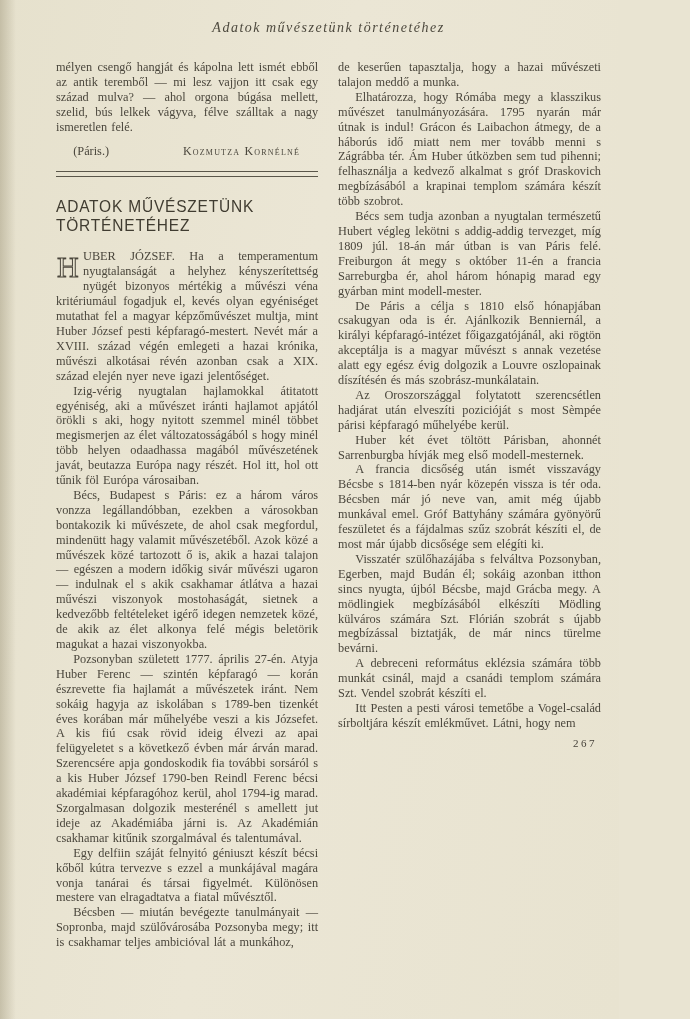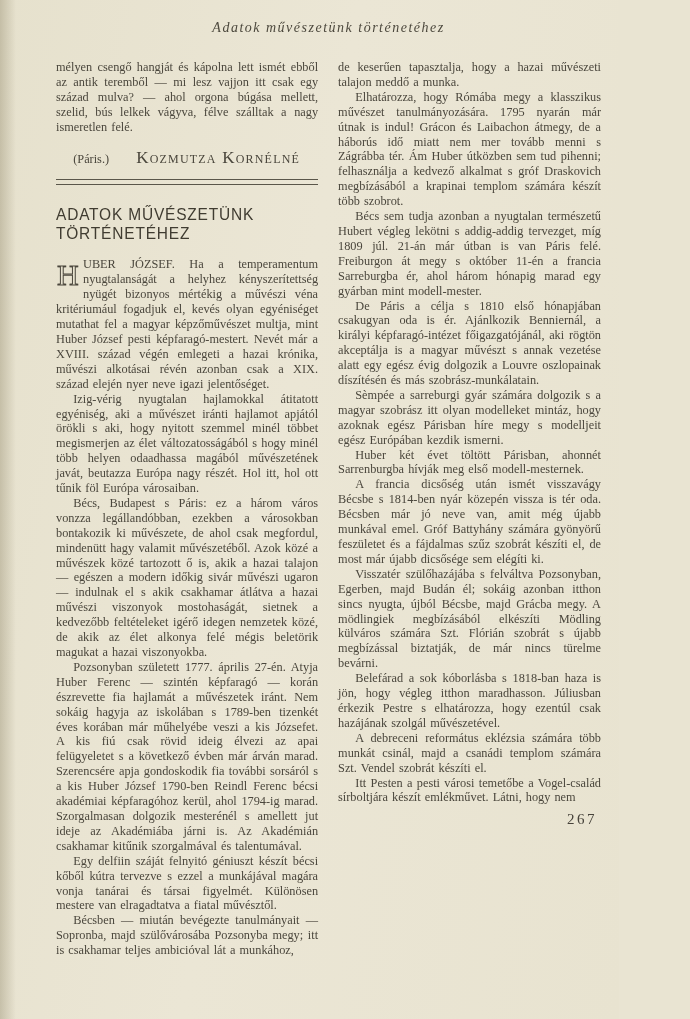--- a/index.html
+++ b/index.html
@@ -48,26 +48,26 @@
     word-spacing:1px;
   }
   .no-indent{text-indent:0;}
   .sig-row{
     display:flex;
     justify-content:space-between;
     align-items:baseline;
     font-size:12.3px;
     line-height:14.9px;
     padding:0 18px 0 1.4em;
-    margin-top:16px;
+    margin-top:9px;
   }
   .sig-author{
     font-variant:small-caps;
     letter-spacing:1.2px;
-    font-size:17px;
+    font-size:12px;
   }
   .double-rule{
     height:4px;
     border-top:1px solid #5a564a;
     border-bottom:1px solid #5a564a;
     margin:13px 0 20px 0;
   }
   .section-heading{
     font-family:"Liberation Sans", sans-serif;
     font-weight:400;
@@ -78,21 +78,21 @@
     transform:scaleY(1.05);
     transform-origin:left top;
   }
   .dropcap{
     float:left;
     margin:2px 4px 0 0;
   }
   .first-para{text-indent:0;}
   .pagenum{
     text-align:right;
-    font-size:15px;
+    font-size:11px;
     letter-spacing:2.5px;
     margin-top:6px;
     padding-right:4px;
     color:#46423a;
   }
 </style>
 </head>
 <body>
 
 <div class="page">
@@ -123,26 +123,25 @@
       <p class="body-p">Izig-vérig nyugtalan hajlamokkal átitatott egyéniség, aki a művészet iránti hajlamot apjától örökli s aki, hogy nyitott szemmel minél többet megismerjen az élet változatosságából s hogy minél több helyen odaadhassa magából művészetének javát, beutazza Európa nagy részét. Hol itt, hol ott tűnik föl Európa városaiban.</p>
       <p class="body-p">Bécs, Budapest s Páris: ez a három város vonzza legállandóbban, ezekben a városokban bontakozik ki művészete, de ahol csak megfordul, mindenütt hagy valamit művészetéből. Azok közé a művészek közé tartozott ő is, akik a hazai talajon — egészen a modern időkig sivár művészi ugaron — indulnak el s akik csakhamar átlátva a hazai művészi viszonyok mostohaságát, sietnek a kedvezőbb feltételeket igérő idegen nemzetek közé, de akik az élet alkonya felé mégis beletörik magukat a hazai viszonyokba.</p>
       <p class="body-p">Pozsonyban született 1777. április 27-én. Atyja Huber Ferenc — szintén képfaragó — korán észrevette fia hajlamát a művészetek iránt. Nem sokáig hagyja az iskolában s 1789-ben tizenkét éves korában már műhelyébe veszi a kis Józsefet. A kis fiú csak rövid ideig élvezi az apai felügyeletet s a következő évben már árván marad. Szerencsére apja gondoskodik fia további sorsáról s a kis Huber József 1790-ben Reindl Ferenc bécsi akadémiai képfaragóhoz kerül, ahol 1794-ig marad. Szorgalmasan dolgozik mesterénél s amellett jut ideje az Akadémiába járni is. Az Akadémián csakhamar kitűnik szorgalmával és talentumával.</p>
       <p class="body-p">Egy delfiin száját felnyitó géniuszt készít bécsi kőből kútra tervezve s ezzel a munkájával magára vonja tanárai és társai figyelmét. Különösen mestere van elragadtatva a fiatal művésztől.</p>
       <p class="body-p">Bécsben — miután bevégezte tanulmányait — Sopronba, majd szülővárosába Pozsonyba megy; itt is csakhamar teljes ambicióval lát a munkához,</p>
     </div>
 
     <div class="col col-right">
       <p class="body-p no-indent">de keserűen tapasztalja, hogy a hazai művészeti talajon meddő a munka.</p>
       <p class="body-p">Elhatározza, hogy Rómába megy a klasszikus művészet tanulmányozására. 1795 nyarán már útnak is indul! Grácon és Laibachon átmegy, de a háborús idő miatt nem mer tovább menni s Zágrábba tér. Ám Huber útközben sem tud pihenni; felhasználja a kedvező alkalmat s gróf Draskovich megbízásából a krapinai templom számára készít több szobrot.</p>
-      <p class="body-p">Bécs sem tudja azonban a nyugtalan természetű Hubert végleg lekötni s addig-addig tervezget, míg 1809 júl. 21-án már útban is van Páris felé. Freiburgon át megy s október 11-én a francia Sarreburgba ér, ahol három hónapig marad egy gyárban mint modell-mester.</p>
+      <p class="body-p">Bécs sem tudja azonban a nyugtalan természetű Hubert végleg lekötni s addig-addig tervezget, míg 1809 júl. 18-án már útban is van Páris felé. Freiburgon át megy s október 11-én a francia Sarreburgba ér, ahol három hónapig marad egy gyárban mint modell-mester.</p>
       <p class="body-p">De Páris a célja s 1810 első hónapjában csakugyan oda is ér. Ajánlkozik Benniernál, a királyi képfaragó-intézet főigazgatójánál, aki rögtön akceptálja is a magyar művészt s annak vezetése alatt egy egész évig dolgozik a Louvre oszlopainak díszítésén és más szobrász-munkálatain.</p>
-      <p class="body-p">Sèmpée a sarreburgi gyár számára dolgozik s a magyar szobrász itt olyan modelleket mintáz, hogy azoknak egész Párisban híre megy s modelljeit egész Európában kezdik ismerni.</p>
+      <p class="body-p">Az Oroszországgal folytatott szerencsétlen hadjárat után elveszíti pozicióját s most Sèmpée párisi képfaragó műhelyébe kerül.</p>
       <p class="body-p">Huber két évet töltött Párisban, ahonnét Sarrenburgba hívják meg első modell-mesternek.</p>
       <p class="body-p">A francia dicsőség után ismét visszavágy Bécsbe s 1814-ben nyár közepén vissza is tér oda. Bécsben már jó neve van, amit még újabb munkával emel. Gróf Battyhány számára gyönyörű feszületet és a fájdalmas szűz szobrát készíti el, de most már újabb dicsősége sem elégíti ki.</p>
       <p class="body-p">Visszatér szülőhazájába s felváltva Pozsonyban, Egerben, majd Budán él; sokáig azonban itthon sincs nyugta, újból Bécsbe, majd Grácba megy. A mödlingiek megbízásából elkészíti Mödling külváros számára Szt. Flórián szobrát s újabb megbízással biztatják, de már nincs türelme bevárni.</p>
-      <p class="body-p">Belefárad a sok kóborlásba s 1818-ban haza is jön, hogy végleg itthon maradhasson. Júliusban érkezik Pestre s elhatározza, hogy ezentúl csak hazájának szolgál művészetével.</p>
       <p class="body-p">A debreceni református eklézsia számára több munkát csinál, majd a csanádi templom számára Szt. Vendel szobrát készíti el.</p>
       <p class="body-p">Itt Pesten a pesti városi temetőbe a Vogel-család sírboltjára készít emlékművet. Látni, hogy nem</p>
       <div class="pagenum">267</div>
     </div>
 
   </div>
 </div>
 
 </body></html>

